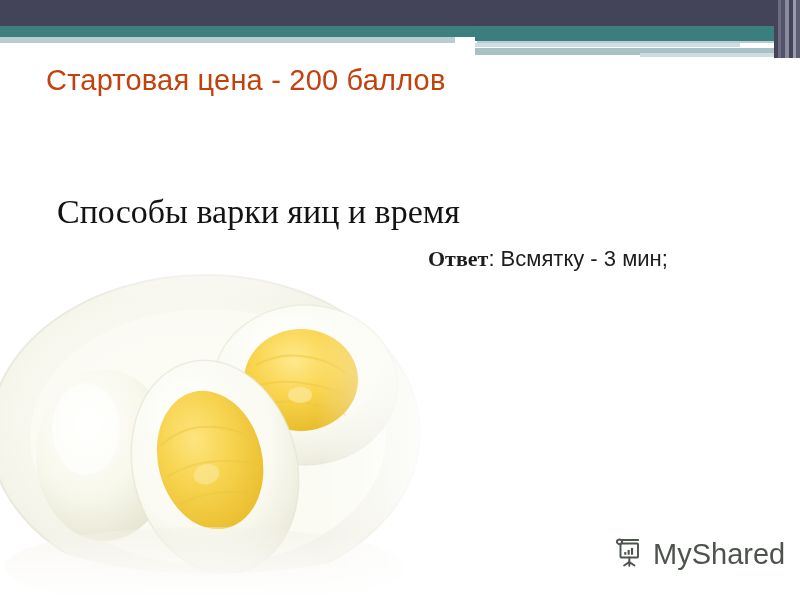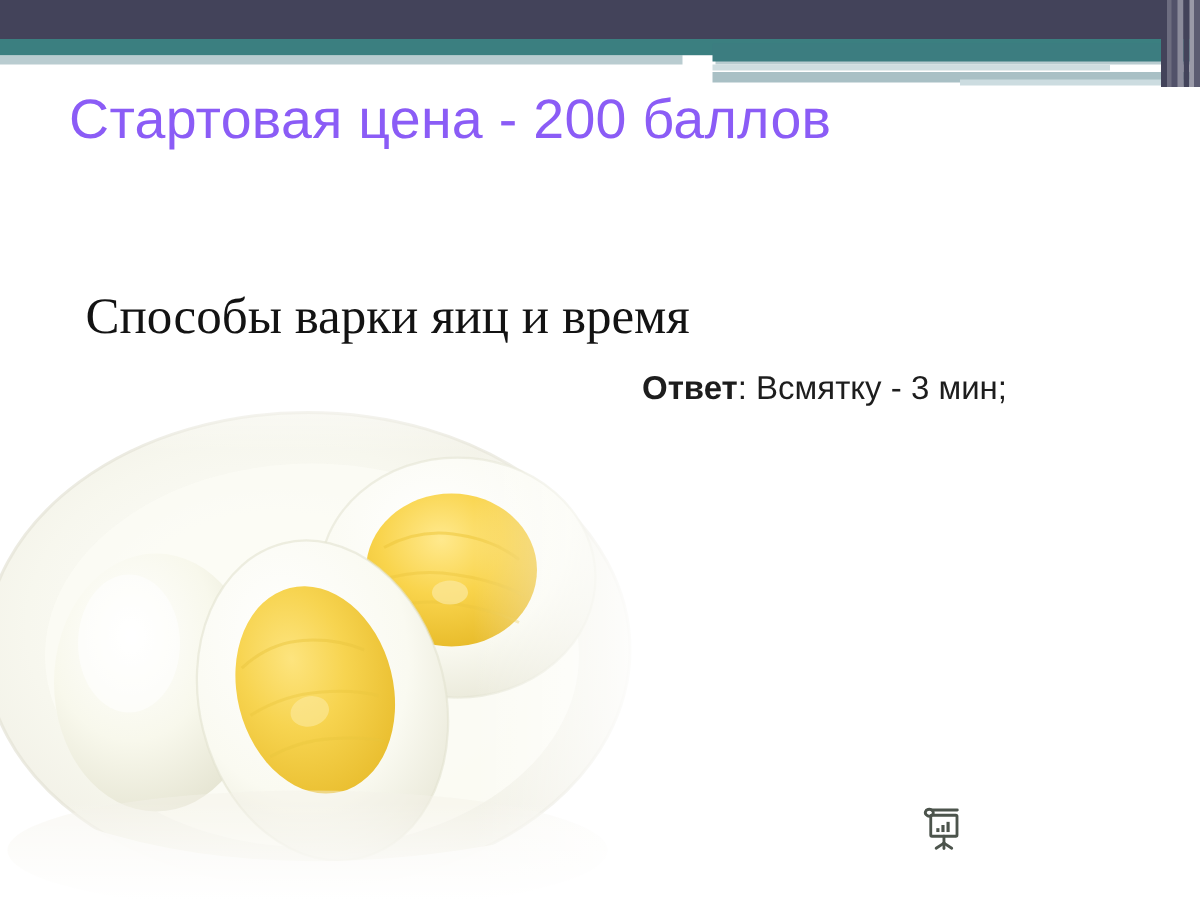--- a/index.html
+++ b/index.html
@@ -26,21 +26,21 @@
   .vstripes { position:absolute; right:0; top:0; width:26px; height:58px; }
   .vstripe  { position:absolute; top:0; height:58px; }
 
   
   #title-block { position:absolute; left:46px; top:60px; width:640px; }
   .title-line1 {
     font-size:31px; font-weight:bold; color:#3d3d4e;
     letter-spacing:0.2px; line-height:38px; white-space:nowrap;
   }
   .title-line2 {
-    font-size:37px; font-weight:normal; color:#8b5cf6;
+    font-size:29px; font-weight:normal; color:#c2410c;
     letter-spacing:0.2px; line-height:40px; white-space:nowrap;
   }
 
   
   #subtitle {
     position:absolute; left:57px; top:193px;
     font-family:"Liberation Serif", serif;
     font-size:34px; color:#131313; white-space:nowrap;
   }
 
@@ -52,21 +52,21 @@
   #egg-photo svg { display:block; width:438px; height:363px; }
 
   
   #answer-block {
     position:absolute; left:428px; top:243px; width:360px;
     font-size:22px; color:#1d1d1d; line-height:31px;
   }
   #answer-block .ans-line { white-space:nowrap; }
   #answer-block .ans-line.l2 { padding-left:2px; }
   #answer-block .ans-line.l3 { padding-left:14px; }
-  .ans-label { font-weight:bold; }
+  .ans-label { font-weight:bold;font-family:Liberation Serif, serif; }
 
   
   #myshared-logo {
     position:absolute; left:612px; top:535px;
     display:flex; align-items:center; gap:7px;
   }
   #myshared-logo .logo-text {
     font-size:29px; color:#4c544c; letter-spacing:0px;
     font-family:"Liberation Sans", sans-serif;
   }
@@ -194,13 +194,14 @@
         <path d="M17.3 27.1 l5.2 3.4"></path>
         <path d="M17.3 27.1 v3.6"></path>
       </g>
       <g fill="#4c544c">
         <rect x="12.2" y="17.1" width="2.1" height="2.6"></rect>
         <rect x="15.6" y="15.0" width="2.1" height="4.7"></rect>
         <rect x="19.0" y="12.9" width="2.1" height="6.8"></rect>
       </g>
     </svg>
   </span>
+  <span class="logo-text">MyShared</span>
 </div>
 
 </body></html>

